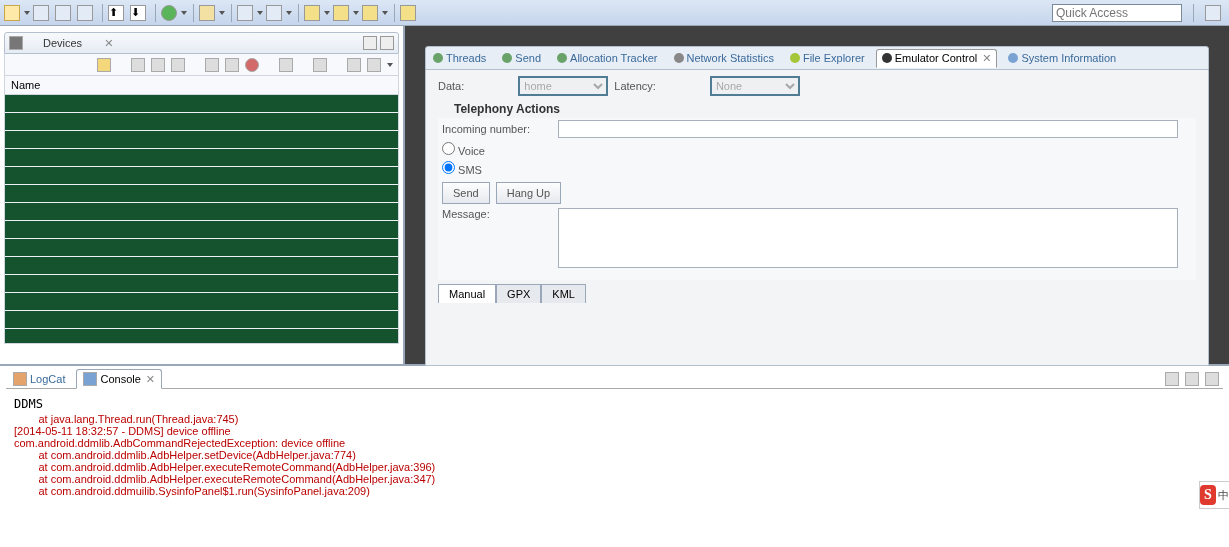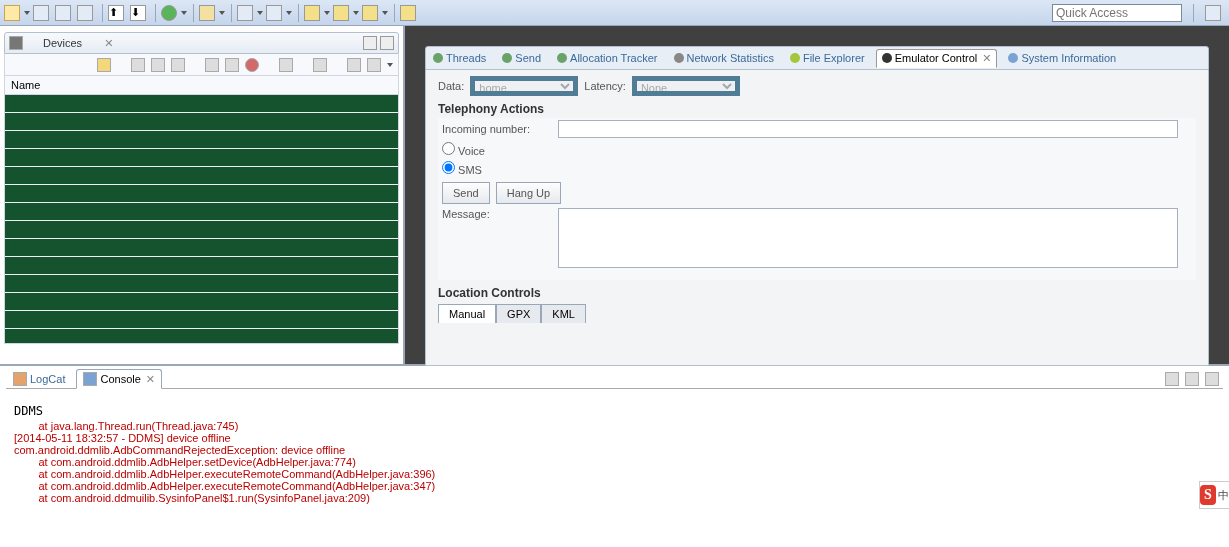--- a/index.html
+++ b/index.html
@@ -24,36 +24,36 @@
 .device-table { border: 1px solid #cfd6df; border-top: none; height: 268px; background: #14532d; overflow: hidden; }
 .device-table th { text-align: left; font-weight: normal; padding: 3px 6px; border-bottom: 1px solid #cfd6df; background: #f7f9fc; }
 .device-table tr { border-bottom: 1px solid #eef1f5; height: 18px; }
 .tab-bar { display: flex; align-items: center; height: 24px; background: #e8eef6; border: 1px solid #b5c0cf; border-radius: 3px 3px 0 0; padding: 0 2px; gap: 6px; overflow: hidden; }
 .tab { display: flex; align-items: center; gap: 3px; padding: 2px 5px; color: #3a6a9a; font-family: monospace; white-space: nowrap; }
 .tab.active { background: #fff; border: 1px solid #999; border-bottom: 1px solid #fff; border-radius: 3px 3px 0 0; color: #000; }
 .tab-x { color: #888; margin-left: 2px; font-family: sans-serif; cursor: pointer; }
 .right-content { border: 1px solid #b5c0cf; border-top: none; height: 296px; padding: 6px 12px; background: #f2f4f6; overflow: auto; }
 .form-row { display: flex; align-items: center; gap: 6px; margin-bottom: 4px; }
 .form-row label { color: #555; }
-select { height: 20px; border: 5px solid #0c4a6e; background: #fff; width: 108px; font-size: 11px; }
+select { height: 20px; border: 2px solid #0c4a6e; background: #fff; width: 90px; font-size: 11px; margin-left: 48px; }
 select[disabled] { background: #efefef; color: #888; }
-.section-title { font-weight: bold; color: #333; margin: 6px 0 2px; font-size: 12px; }
+.section-title { font-weight: bold; color: #333; margin: 6px 16px 2px; font-size: 12px; }
 .section-box { background: #f7f8fa; border: 0; padding: 2px 4px 8px; }
 input[type="text"].field { height: 18px; border: 1px solid #a7b1bd; width: 620px; background: #fff; }
 textarea.msg { width: 620px; height: 60px; border: 1px solid #a7b1bd; resize: none; background: #fff; }
 .btn { padding: 2px 10px; border: 1px solid #9aa7b8; background: linear-gradient(#fdfdfd,#e6e9ee); cursor: pointer; height: 22px; color: #555; }
 .loc-tabs { display: flex; margin-top: 3px; }
 .loc-tab { padding: 3px 10px; border: 1px solid #9aa7b8; background: #e6e9ee; border-bottom: none; position: relative; top: 1px; }
 .loc-tab.active { background: #fff; }
 .bottom-area { position: relative; }
 .bottom-tabs { display: flex; align-items: center; height: 22px; padding: 4px 6px 0; gap: 4px; }
 .btab { display: flex; align-items: center; gap: 3px; padding: 2px 6px; color: #3a6a9a; font-family: monospace; border: 1px solid transparent; }
 .btab.active { background: #fff; border: 1px solid #9aa7b8; border-bottom: 1px solid #fff; border-radius: 3px 3px 0 0; color: #000; }
 .bottom-toolbar { position: absolute; right: 10px; top: 6px; display: flex; gap: 6px; }
-.console-area { padding: 15px 8px 8px; font-family: Consolas, monospace; font-size: 12px; color: #b00; border-top: 1px solid #aaa; margin: 0 6px; }
+.console-area { padding: 8px 8px 8px; font-family: Consolas, monospace; font-size: 12px; color: #b00; border-top: 1px solid #aaa; margin: 0 6px; }
 .console-title { color: #000; font-family: Consolas, monospace; font-size: 12px; margin-bottom: 2px; }
 .console-line { white-space: pre; }
 .disabled-label { color: #888; }
 .icon-dot { width: 10px; height: 10px; border-radius: 50%; display: inline-block; }
 .ime-badge { position: absolute; right: 0; bottom: 38px; width: 30px; height: 28px; background: #fff; border: 1px solid #ccc; border-right: none; display: flex; align-items: center; justify-content: center; }
 .ime-s { background: #e03a2f; color: #fff; width: 20px; height: 20px; border-radius: 4px; display: inline-flex; align-items: center; justify-content: center; font-weight: bold; font-family: Georgia, serif; font-size: 14px; }
 </style>
 </head>
 <body>
 
@@ -247,21 +247,20 @@
         <div class="form-row" style="margin-top:6px">
           <button class="btn">Send</button>
           <button class="btn">Hang Up</button>
         </div>
         <div class="form-row" style="align-items:flex-start">
           <label class="disabled-label" style="width:110px">Message:</label>
           <textarea class="msg" style=""></textarea>
         </div>
       </div>
 
-      <div class="section-title">Location Controls</div>
       <div class="loc-tabs">
         <div class="loc-tab active">Manual</div>
         <div class="loc-tab">GPX</div>
         <div class="loc-tab">KML</div>
       </div>
     </div>
   </div>
 </div>
 
 <div class="bottom-area">

